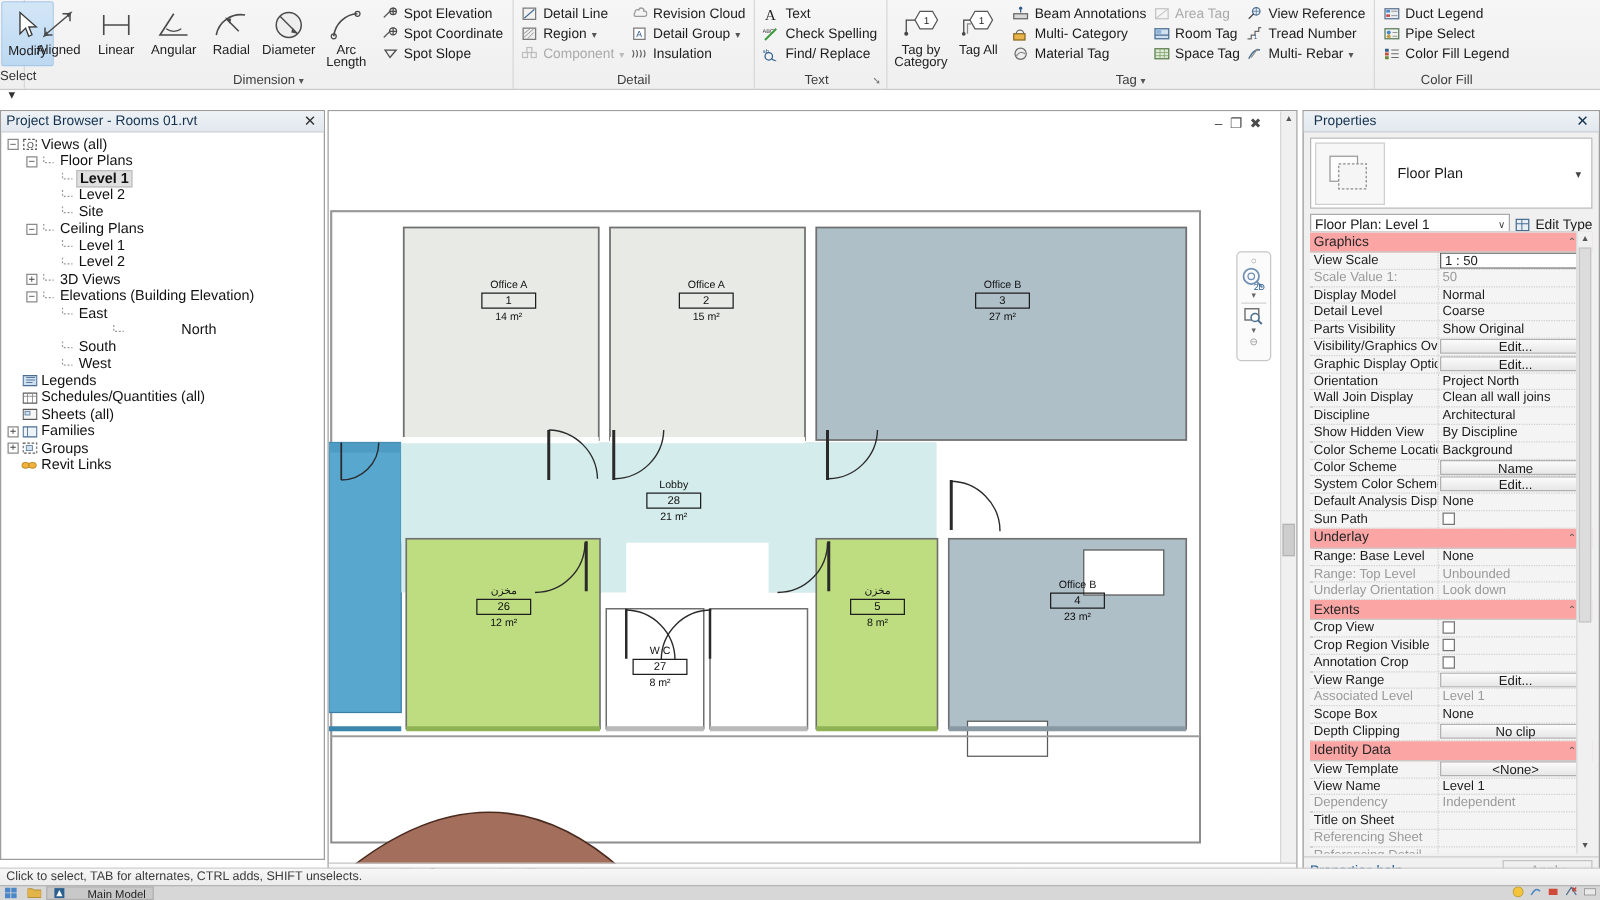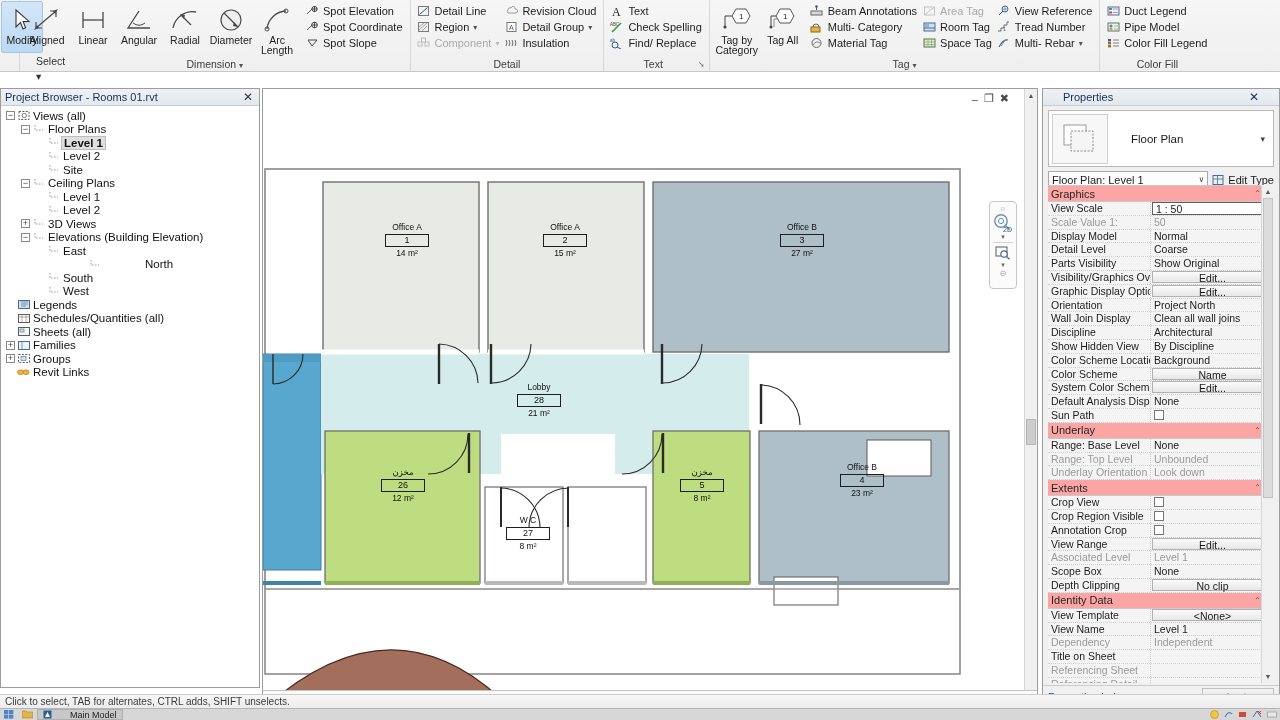--- a/index.html
+++ b/index.html
@@ -48,21 +48,21 @@
   .srow .caret { margin-left: 4px; font-size: 8px; color: #555; }
 
   
   #panel-select { width: 20px; padding: 0; border-right: 1px solid #d8d8d8; }
   #modify-button { width: 42px; height: 52px; margin: 1px;
      background: linear-gradient(#d3e6f7, #bcd9f2);
      border: 1px solid #a6c8e8; border-radius: 2px;
      display: flex; flex-direction: column; align-items: center; justify-content: center; }
   #modify-button .lbl { font-size: 10.5px; }
   #select-title { height: 15px; font-size: 10.5px; text-align: center; color: #333;
-                  line-height: 15px; padding-left: 36px; }
+                  line-height: 15px; }
 
   
   #browser {
     position: absolute; left: 0; top: 88px; width: 260px; height: 600px;
     background: #ffffff; border: 1px solid #9d9d9d;
   }
   #browser-title {
     height: 17px; background: linear-gradient(#eef2f6,#e2e8ee);
     border-bottom: 1px solid #c5cdd5;
     display: flex; align-items: center; padding: 0 4px; font-size: 11px; color: #14324f;
@@ -119,25 +119,25 @@
   #cv-scroll .arr { height: 13px; display: flex; align-items: center;
                     justify-content: center; font-size: 7px; color: #555; }
   #cv-scroll .thumb { position: absolute; left: 1px; right: 1px; top: 330px;
                       height: 26px; background: #cdcdcd; border: 1px solid #b5b5b5; }
 
   
   #props { position: absolute; left: 1042px; top: 88px; width: 238px; height: 620px;
            background: #f0f0f0; border: 1px solid #9d9d9d; }
   #props-title { height: 17px; background: linear-gradient(#eef2f6,#e2e8ee);
                  border-bottom: 1px solid #c5cdd5; display: flex; align-items: center;
-                 padding: 0 20px; font-size: 11px; color: #14324f; gap: 31px; }
+                 padding: 0 8px; font-size: 11px; color: #14324f; gap: 31px; }
   #props-title .t { flex: 1; }
   #props-title .x { cursor: pointer; font-size: 12px; }
   #type-box { height: 57px; margin: 4px 5px 0 5px; background: #fff;
-              border: 1px solid #b9b9b9; display: flex; align-items: center; gap: 13px; }
+              border: 1px solid #b9b9b9; display: flex; align-items: center; }
   #type-box .thumb { width: 56px; height: 50px; margin-left: 3px;
                      border: 1px solid #cfcfcf; background: #f7f7f7;
                      display: flex; align-items: center; justify-content: center; }
   #type-box .tname { flex: 1; padding-left: 10px; font-size: 11.5px; }
   #type-box .tcaret { padding-right: 8px; font-size: 9px; color: #444; }
   #type-sel { display: flex; align-items: center; margin: 4px 5px 3px 5px; gap: 4px; }
   #type-sel .combo { flex: 1; height: 17px; background: #fff; border: 1px solid #a9a9a9;
                      font-size: 11px; padding-left: 3px; display: flex;
                      align-items: center; justify-content: space-between; }
   #type-sel .combo .cv { overflow: hidden; white-space: nowrap; }
@@ -578,21 +578,21 @@
           </div>
           <div class="srow">
             <span class="ico">
               <svg width="13" height="12" viewBox="0 0 13 12">
                   <rect x="1" y="2" width="11" height="8" fill="#eef3ee" stroke="#5a7a5a"></rect>
                   <circle cx="4" cy="5" r="1.6" fill="#4a86c8"></circle>
                 <circle cx="4" cy="8" r="1.6" fill="#c8a04a"></circle>
                 <path d="M7 5 h4 M7 8 h4" stroke="#8a8a8a" stroke-width=".7"></path>
                 </svg>
             </span>
-            <span class="lbl">Pipe Model</span>
+            <span class="lbl">Pipe Select</span>
           </div>
           <div class="srow">
             <span class="ico">
               <svg width="13" height="12" viewBox="0 0 13 12">
                 <rect x="1" y="2" width="3" height="2.4" fill="#2f5d8e"></rect>
                 <rect x="1" y="5" width="3" height="2.4" fill="#c8503a"></rect>
                 <rect x="1" y="8" width="3" height="2.4" fill="#6a8a3a"></rect>
                 <path d="M6 3 h6 M6 6 h6 M6 9 h6" stroke="#6a6a6a" stroke-width=".8"></path>
                 </svg>
             </span>

